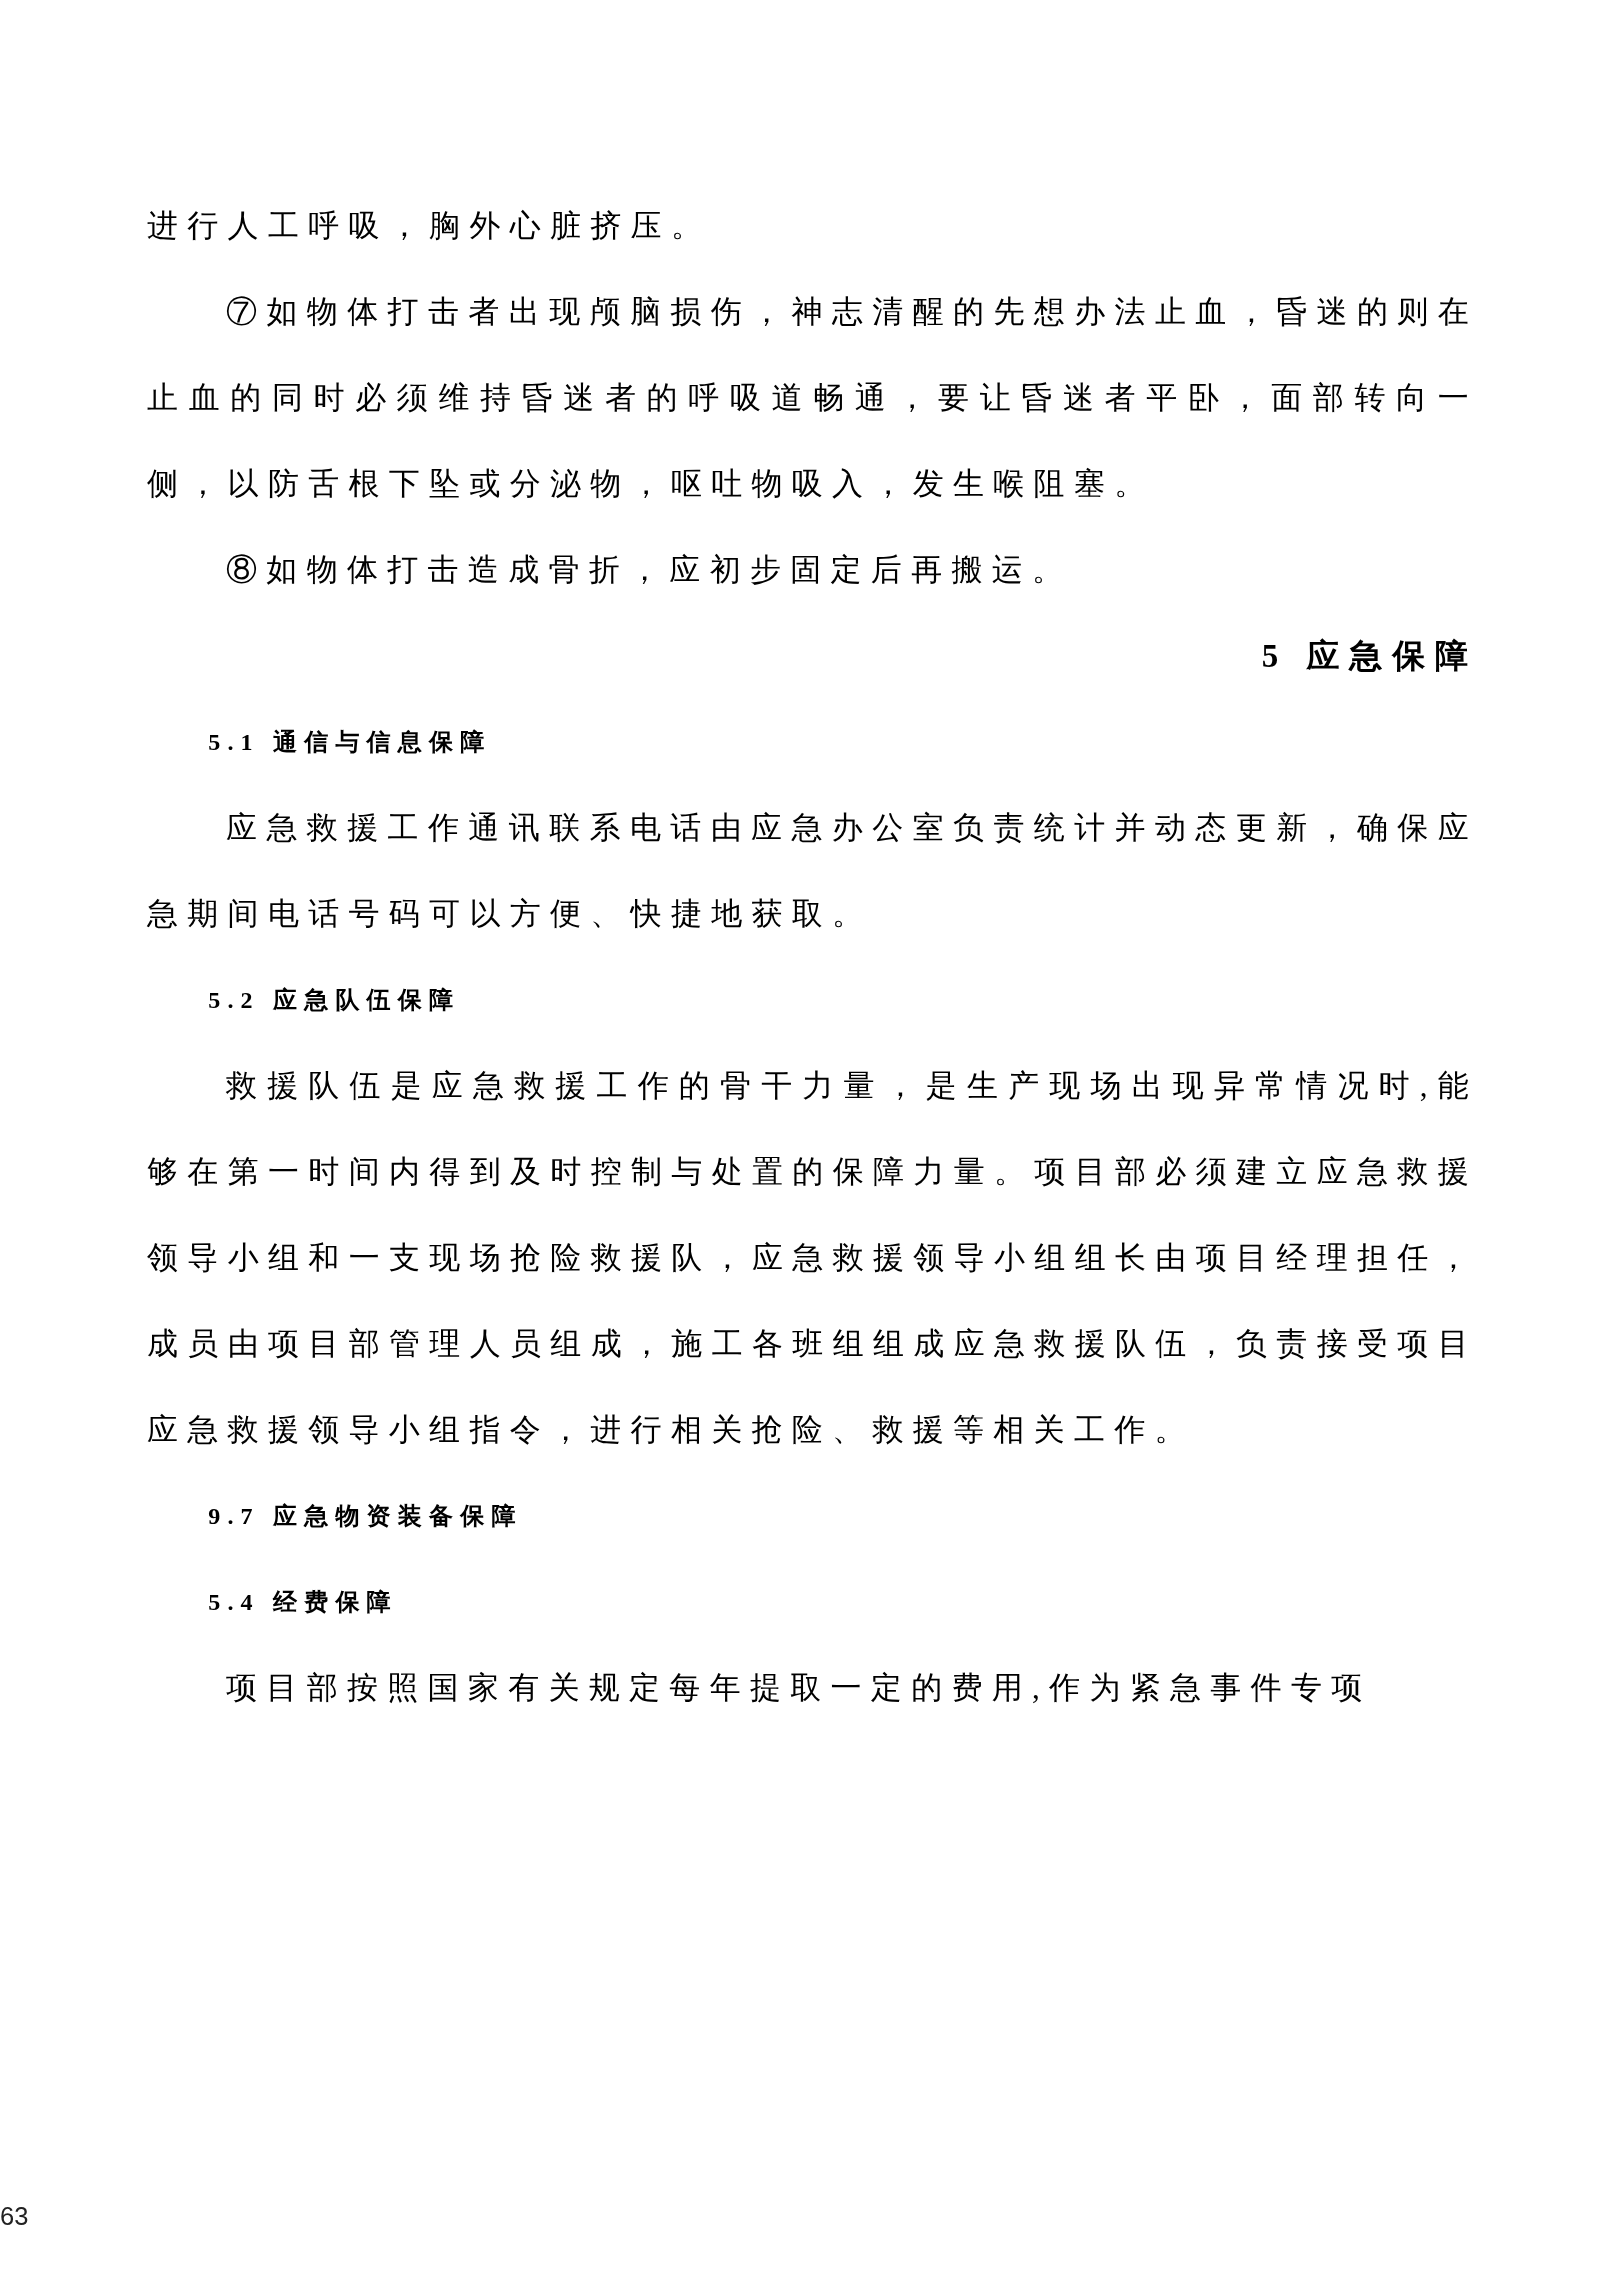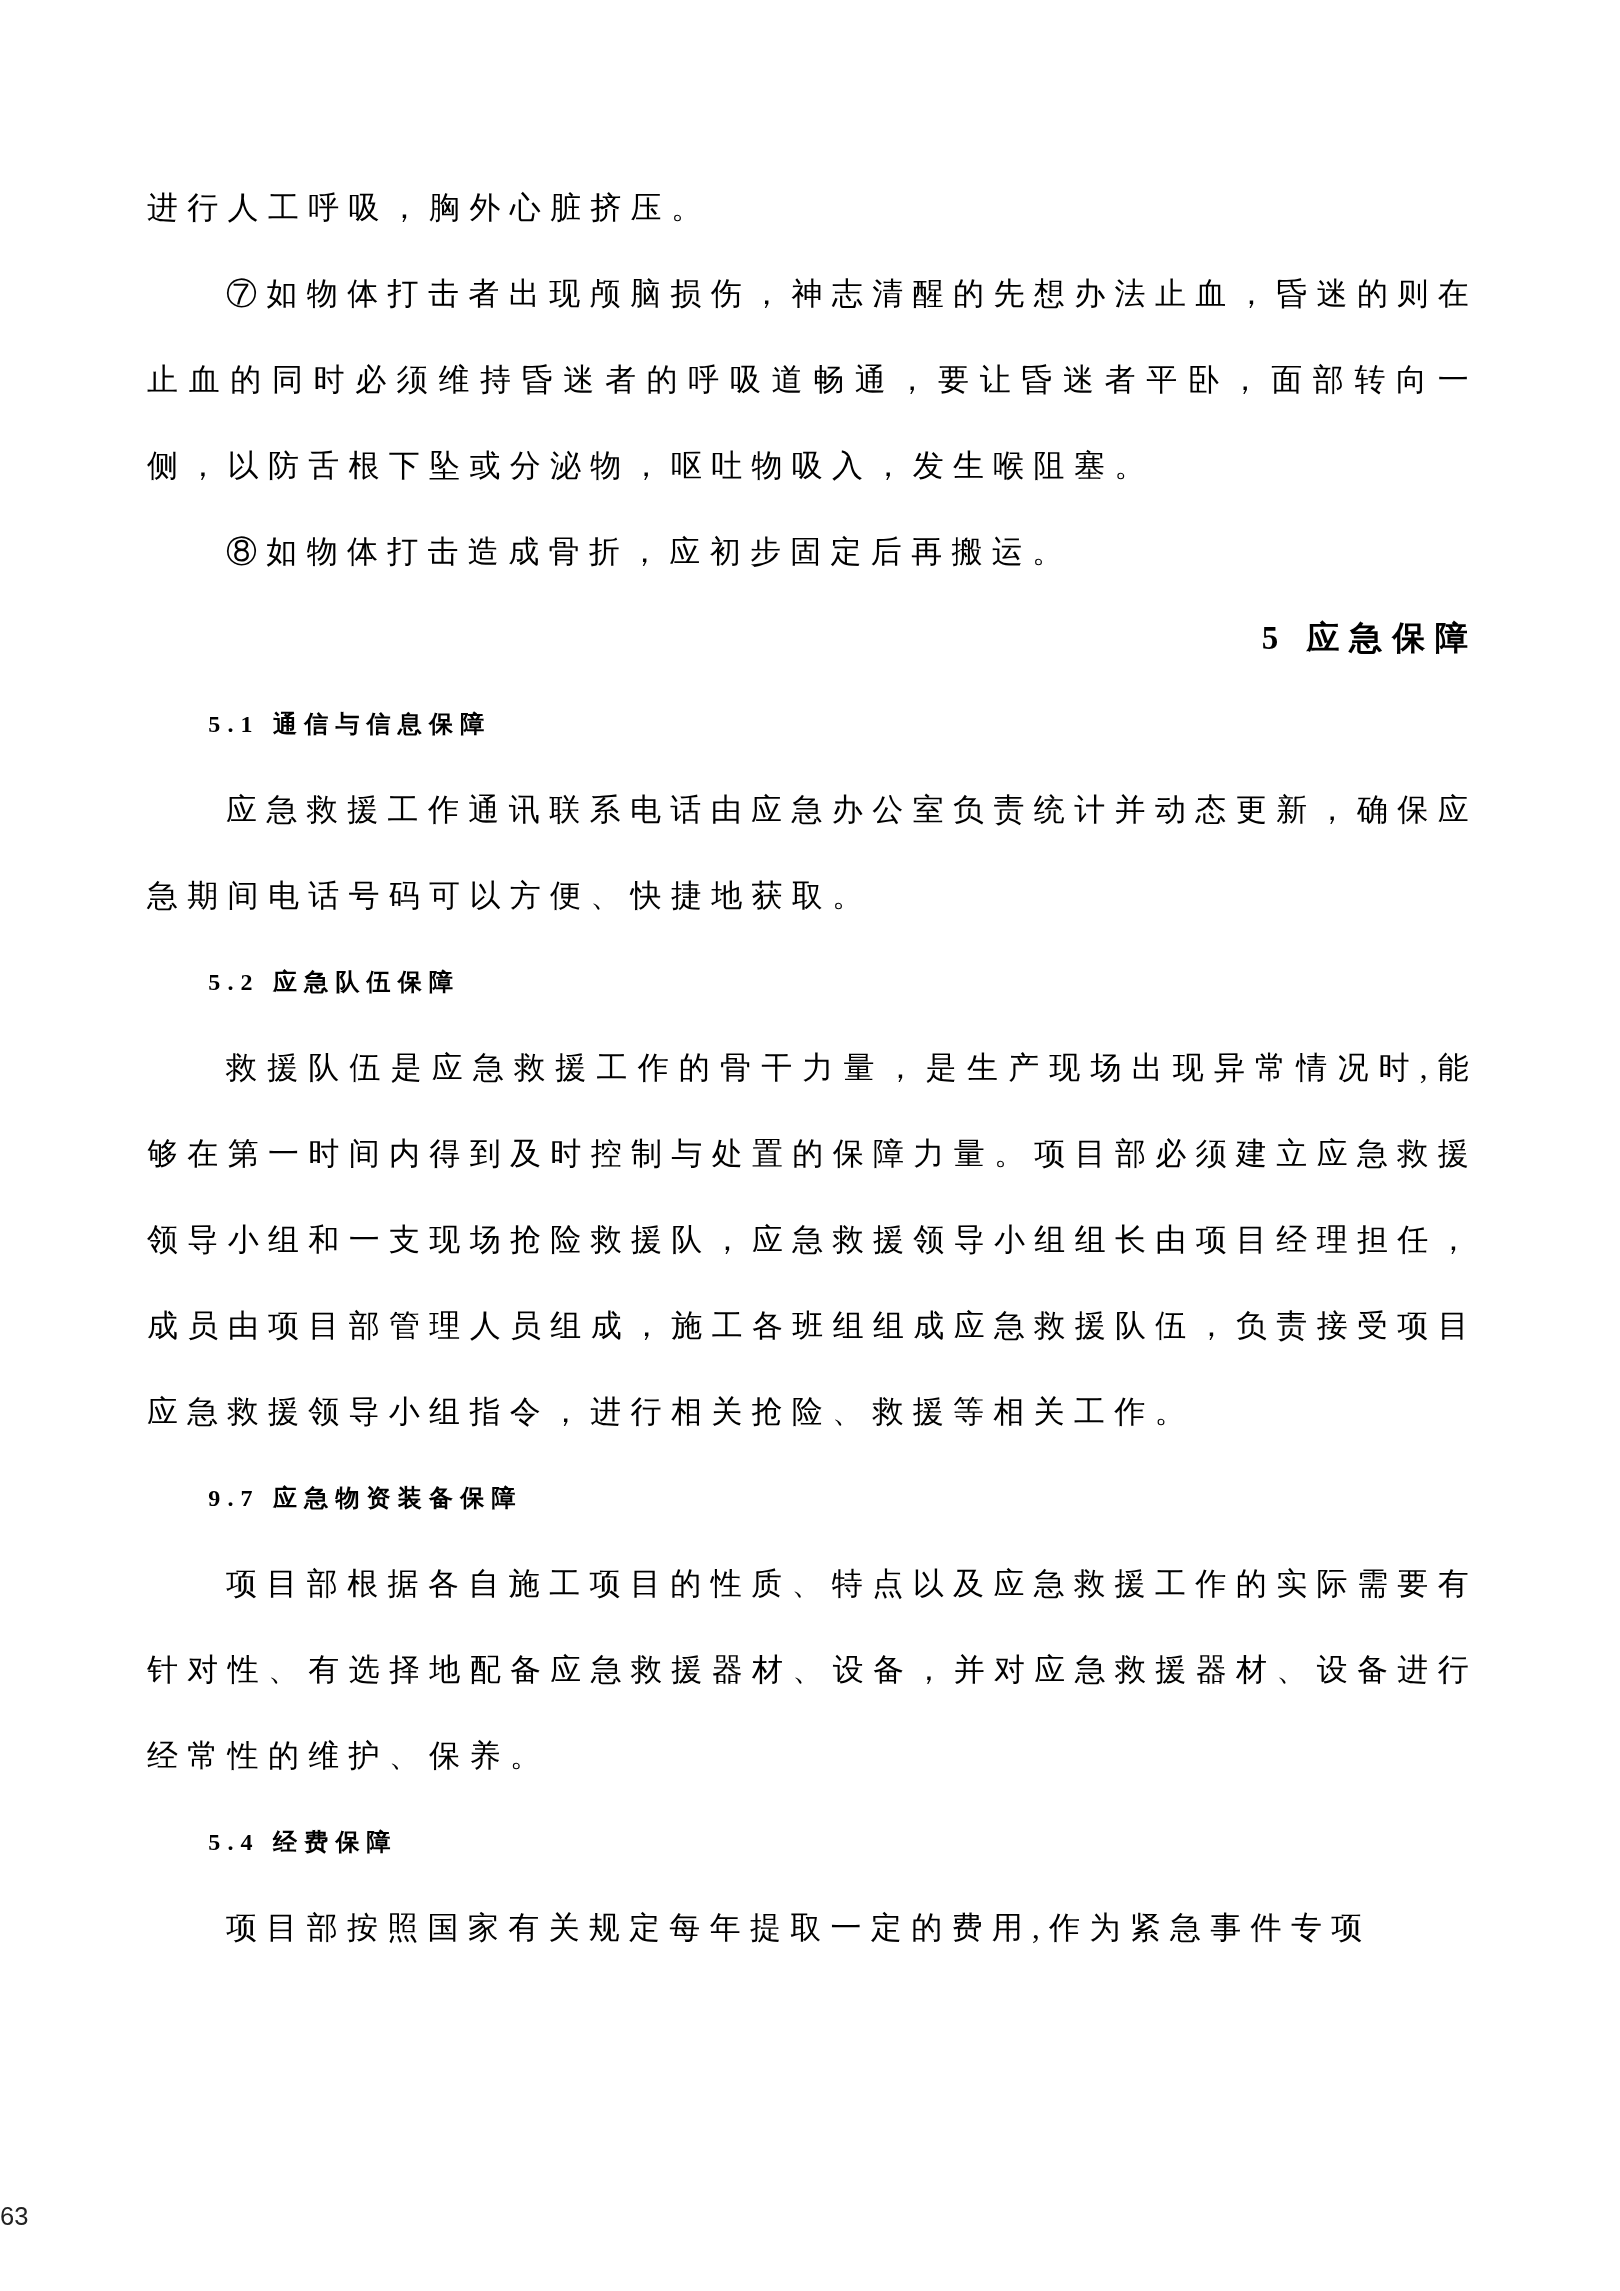--- a/index.html
+++ b/index.html
@@ -13,21 +13,21 @@
     height: 2292px;
     background: #ffffff;
     overflow: hidden;
     font-family: "Liberation Serif", "DejaVu Serif", serif;
     color: #000000;
   }
   .content {
     position: absolute;
     left: 147px;
     right: 142px;
-    top: 165px;
+    top: 183px;
   }
   .block {
     margin: 0;
     font-size: 31px;
     line-height: 86px;
     letter-spacing: 0.30em;
     text-align: justify;
     word-break: break-all;
   }
   .block.heading1 {
@@ -61,19 +61,18 @@
   <div class="content" id="document-content">
       <div class="block paragraph">进行人工呼吸，胸外心脏挤压。</div>
       <div class="block paragraph indent">⑦如物体打击者出现颅脑损伤，神志清醒的先想办法止血，昏迷的则在止血的同时必须维持昏迷者的呼吸道畅通，要让昏迷者平卧，面部转向一侧，以防舌根下坠或分泌物，呕吐物吸入，发生喉阻塞。</div>
       <div class="block paragraph indent">⑧如物体打击造成骨折，应初步固定后再搬运。</div>
       <div class="block heading1">5 应急保障</div>
       <div class="block heading2 indent">5.1 通信与信息保障</div>
       <div class="block paragraph indent">应急救援工作通讯联系电话由应急办公室负责统计并动态更新，确保应急期间电话号码可以方便、快捷地获取。</div>
       <div class="block heading2 indent">5.2 应急队伍保障</div>
       <div class="block paragraph indent">救援队伍是应急救援工作的骨干力量，是生产现场出现异常情况时,能够在第一时间内得到及时控制与处置的保障力量。项目部必须建立应急救援领导小组和一支现场抢险救援队，应急救援领导小组组长由项目经理担任，成员由项目部管理人员组成，施工各班组组成应急救援队伍，负责接受项目应急救援领导小组指令，进行相关抢险、救援等相关工作。</div>
       <div class="block heading2 indent">9.7 应急物资装备保障</div>
-      <div class="block paragraph indent">项目部根据各自施工项目的性质、特点以及应急救援工作的实际需要有针对性、有选择地配备应急救援器材、设备，并对应急救援器材、设备进行经常性的维护、保养。</div>
       <div class="block heading2 indent">5.4 经费保障</div>
       <div class="block paragraph indent">项目部按照国家有关规定每年提取一定的费用,作为紧急事件专项</div>
     </div>
   <div class="page-number">63</div>
 </div>
 
 
 </body></html>

